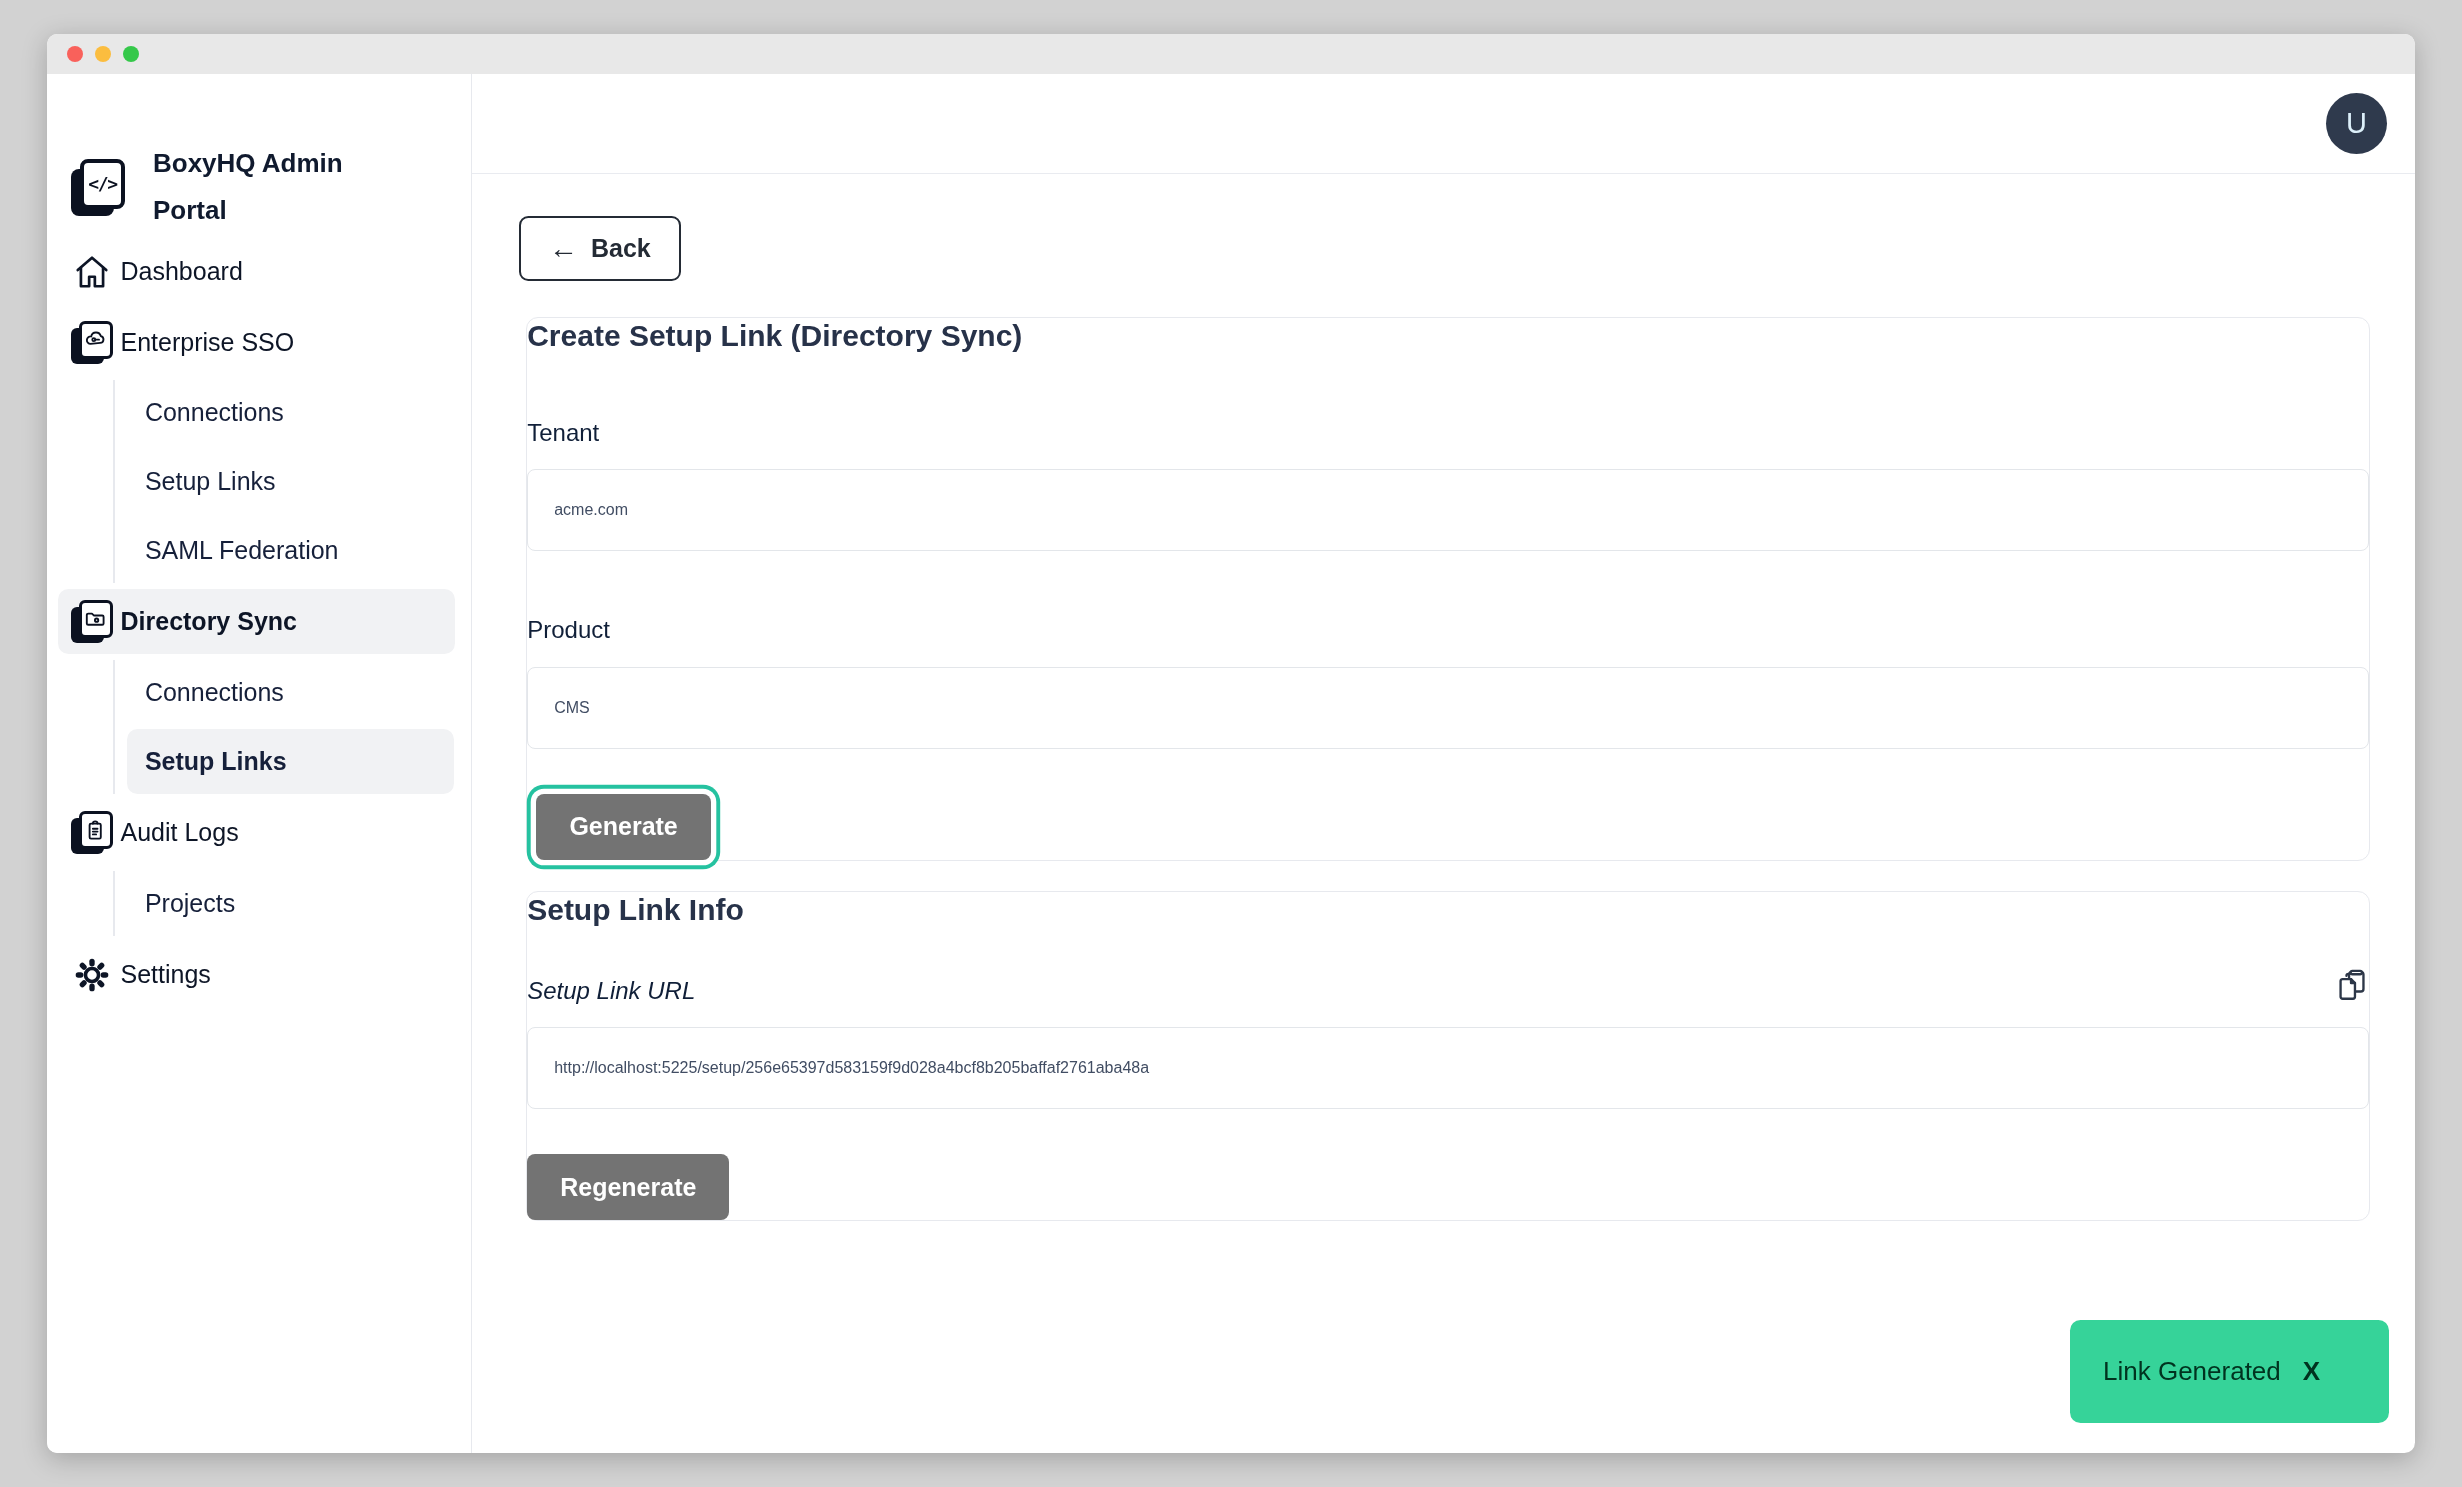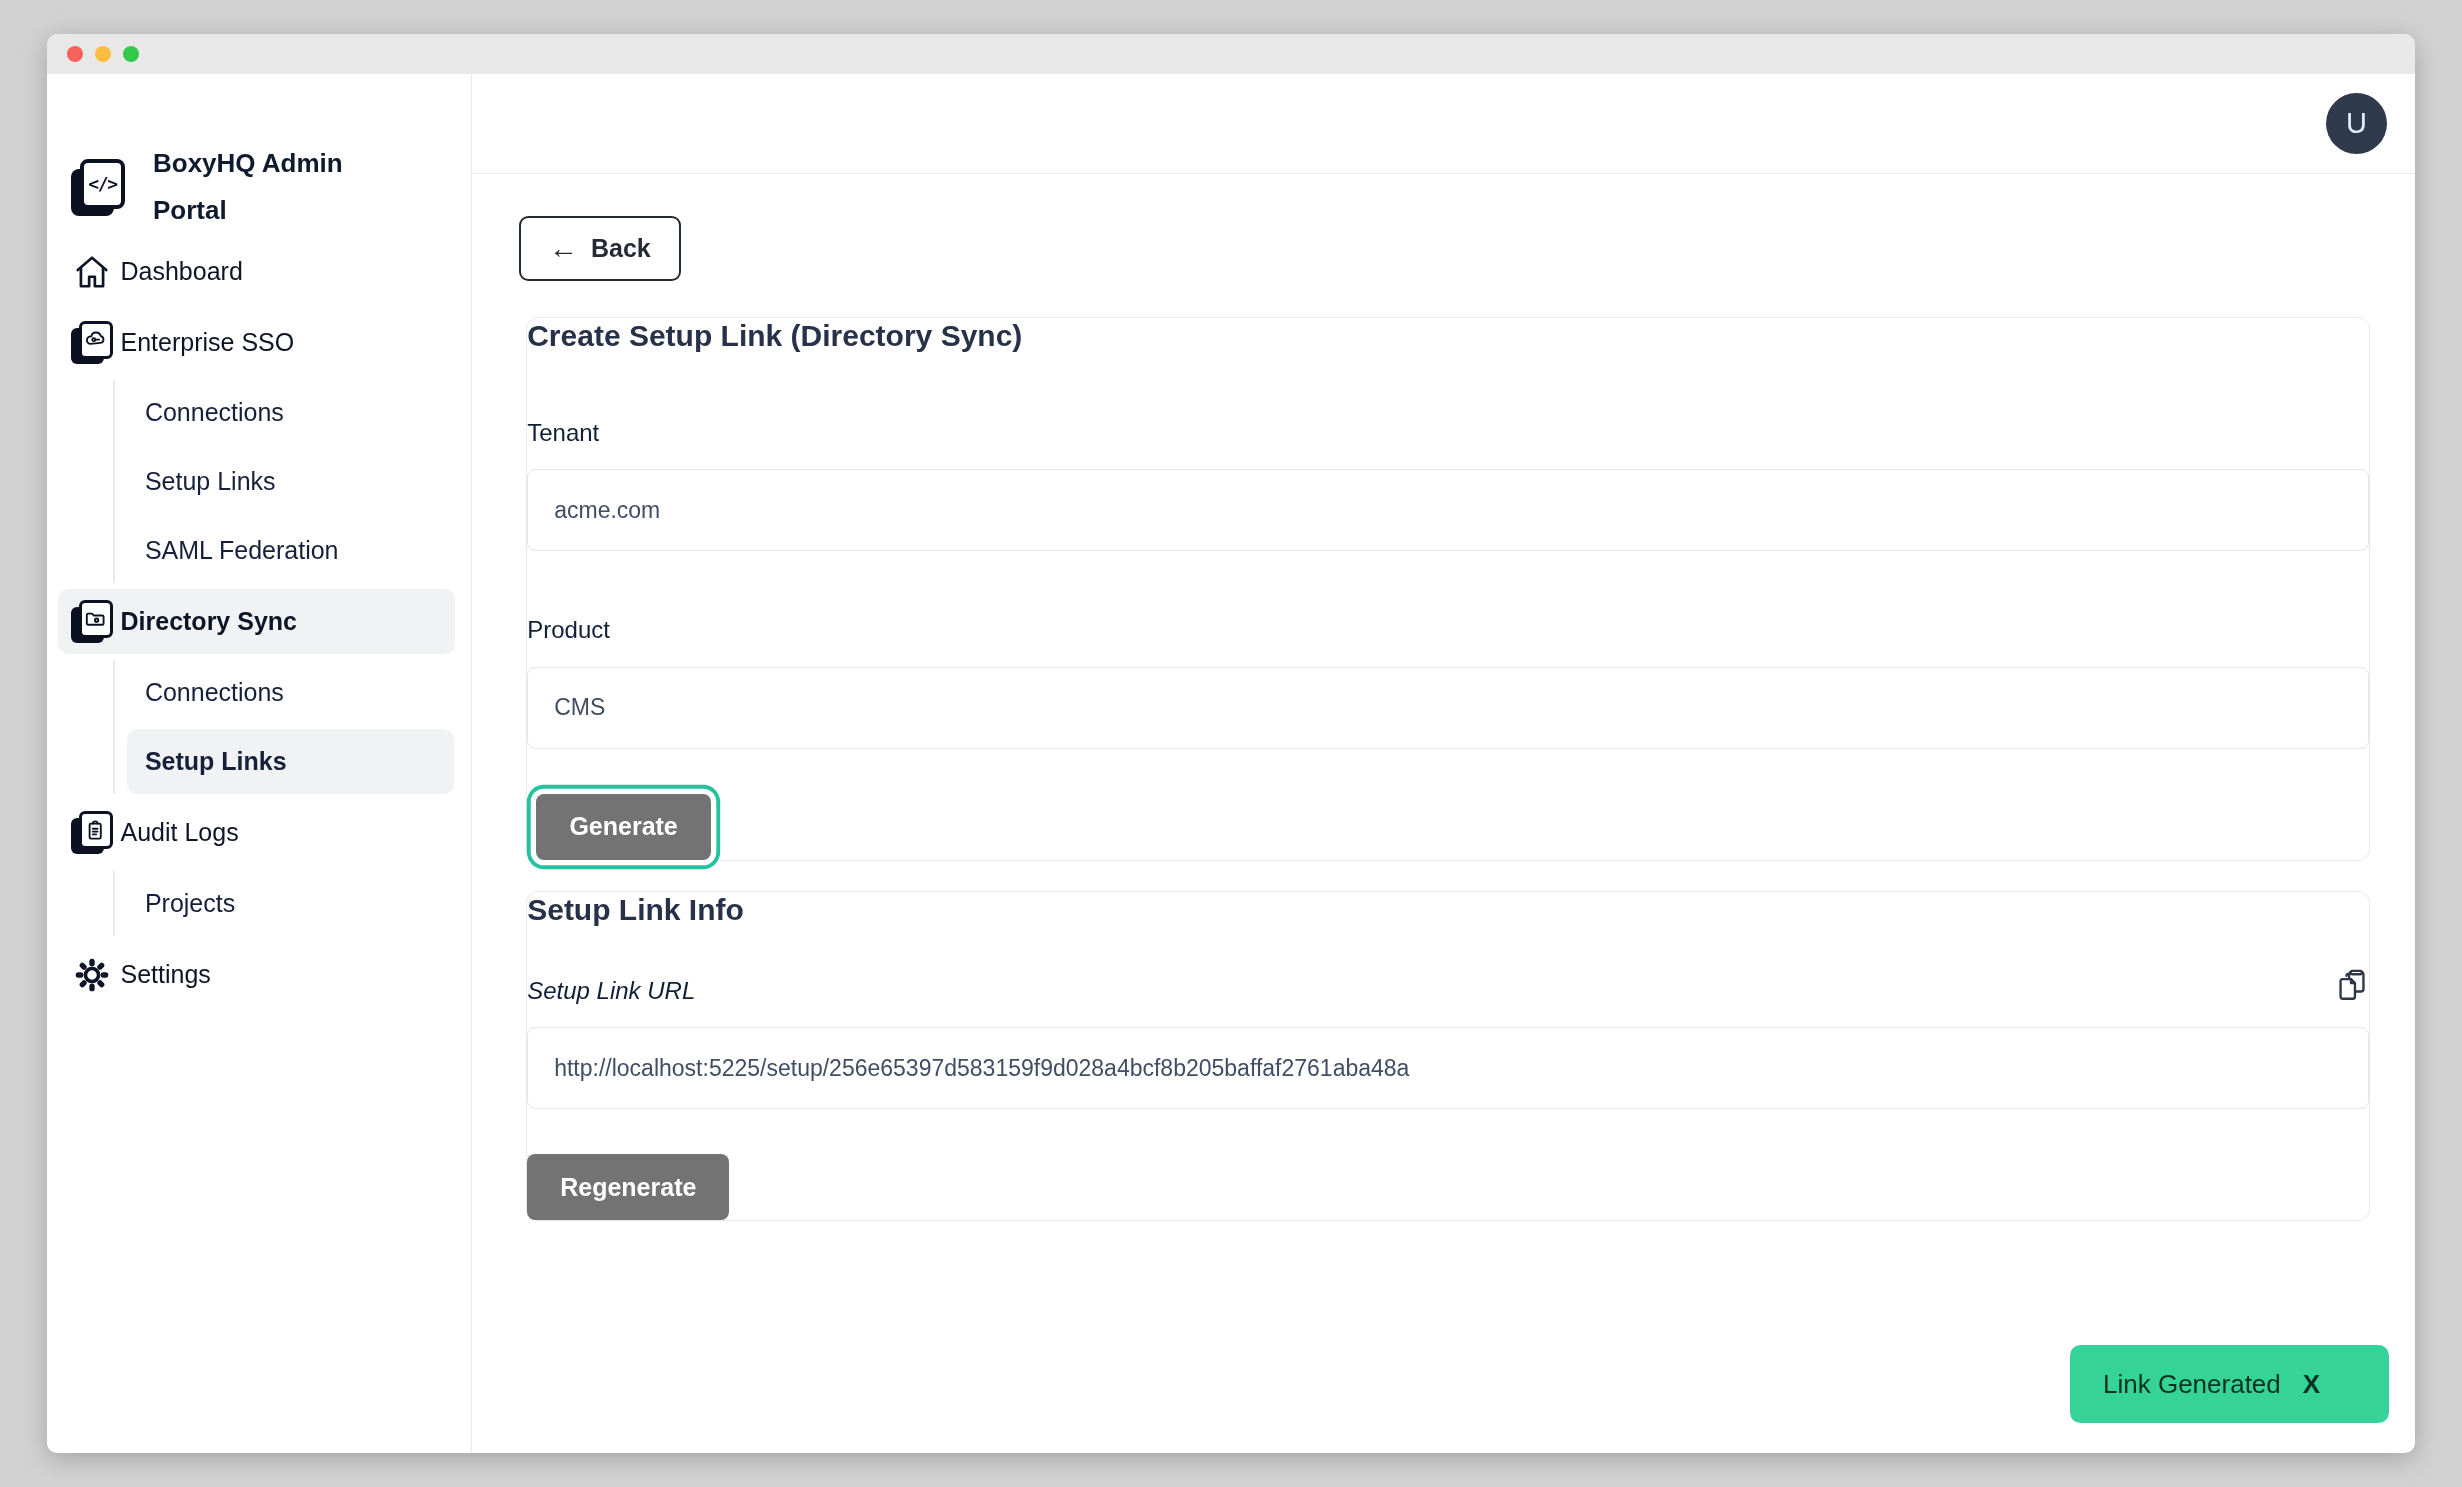--- a/index.html
+++ b/index.html
@@ -51,32 +51,32 @@
     font-family:"Liberation Sans",sans-serif;font-size:25px;font-weight:700;color:#242b35;
     display:inline-flex;align-items:center;gap:13px;cursor:pointer;}
   .back-arrow{font-size:29px;font-weight:400;line-height:1;}
 
   .card{border:1.3px solid #e7e9ee;border-radius:12px;background:#fff;}
   .card.first{margin-top:36px;margin-left:7.2px;}
   .card.second{margin-top:30px;margin-left:7.2px;}
   .card-title{font-size:30px;font-weight:700;color:#273249;margin:0;line-height:36px;}
   .field-label{display:block;margin-top:64px;font-size:24px;font-weight:500;color:#101f38;line-height:29px;}
   .text-input{display:block;margin-top:22.4px;width:100%;height:82px;border:1.3px solid #e3e6ea;border-radius:8px;
-    font-family:"Liberation Sans",sans-serif;font-size:23px;color:#414d63;padding:0 26px;background:#fff;outline:none;}
+    font-family:"Liberation Sans",sans-serif;font-size:16px;color:#414d63;padding:0 26px;background:#fff;outline:none;}
 
   .btn-primary{margin-top:45px;height:66px;padding:0 33px;background:#737373;color:#fff;border:none;
     border-radius:8px;font-family:"Liberation Sans",sans-serif;font-size:25px;font-weight:700;cursor:pointer;}
   .btn-primary.focus-ring{box-shadow:0 0 0 5.3px #ffffff,0 0 0 9.2px #25c2a0;margin-left:9.2px;}
 
   .label-row{display:flex;align-items:flex-end;justify-content:space-between;margin-top:40px;}
   .label-row .field-label{margin-top:1px;font-style:italic;}
   .icon-btn{background:none;border:none;padding:0;cursor:pointer;display:flex;align-items:center;}
 
   
-  .toast{position:absolute;right:26px;bottom:30px;width:319px;height:78px;background:#36d399;border-radius:10.5px;
+  .toast{position:absolute;right:26px;bottom:30px;width:319px;height:103px;background:#36d399;border-radius:10.5px;
     display:flex;align-items:center;justify-content:space-between;padding:0 63px 0 33px;color:#00331f;}
   .toast-msg{font-size:26px;}
   .toast-close{font-size:26px;font-weight:600;cursor:pointer;color:#00331f;background:none;border:none;
     font-family:"Liberation Sans",sans-serif;}
 </style>
 </head>
 <body>
 
 <div class="window">
 

